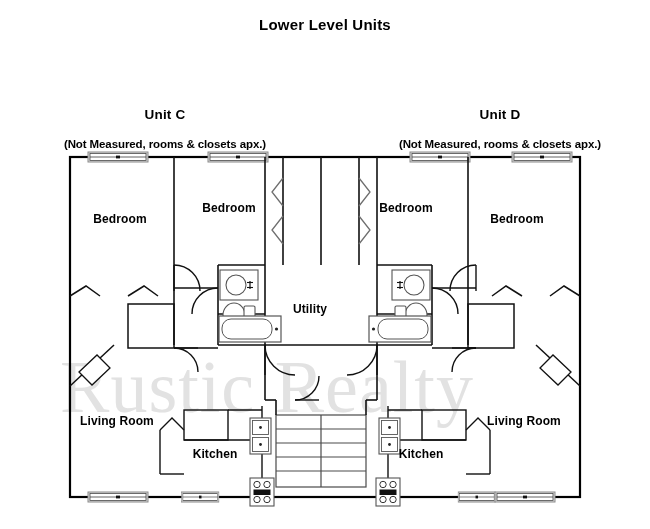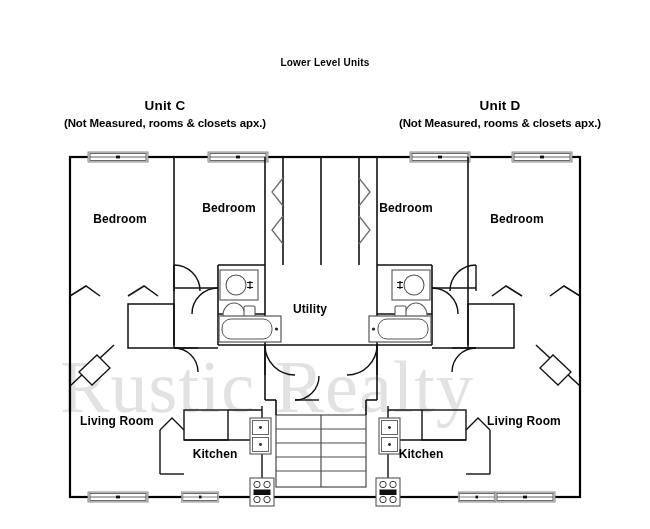--- a/index.html
+++ b/index.html
@@ -21,39 +21,39 @@
     width: 650px;
     height: 529px;
     background: #ffffff;
   }
   .page-title {
     position: absolute;
     left: 0;
     top: 16px;
     width: 650px;
     text-align: center;
-    font-size: 10px;
+    font-size: 15px;
     font-weight: bold;
     letter-spacing: 0.2px;
-    margin-top: 41px;
   }
   .unit-head {
     position: absolute;
     text-align: center;
     width: 290px;
   }
   .unit-head.left  { left: 20px;  top: 98px; }
   .unit-head.right { left: 355px; top: 98px; text-align: center; }
   .unit-name {
     font-size: 13.5px;
     font-weight: bold;
     letter-spacing: 0.2px;
+    margin-top: 9px;
   }
   .unit-note {
-    margin-top: 4px;
+    margin-top: 16px;
     font-size: 11.5px;
     font-weight: bold;
     letter-spacing: -0.1px;
   }
   #plan-svg {
     position: absolute;
     left: 0;
     top: 0;
   }
   .watermark {

